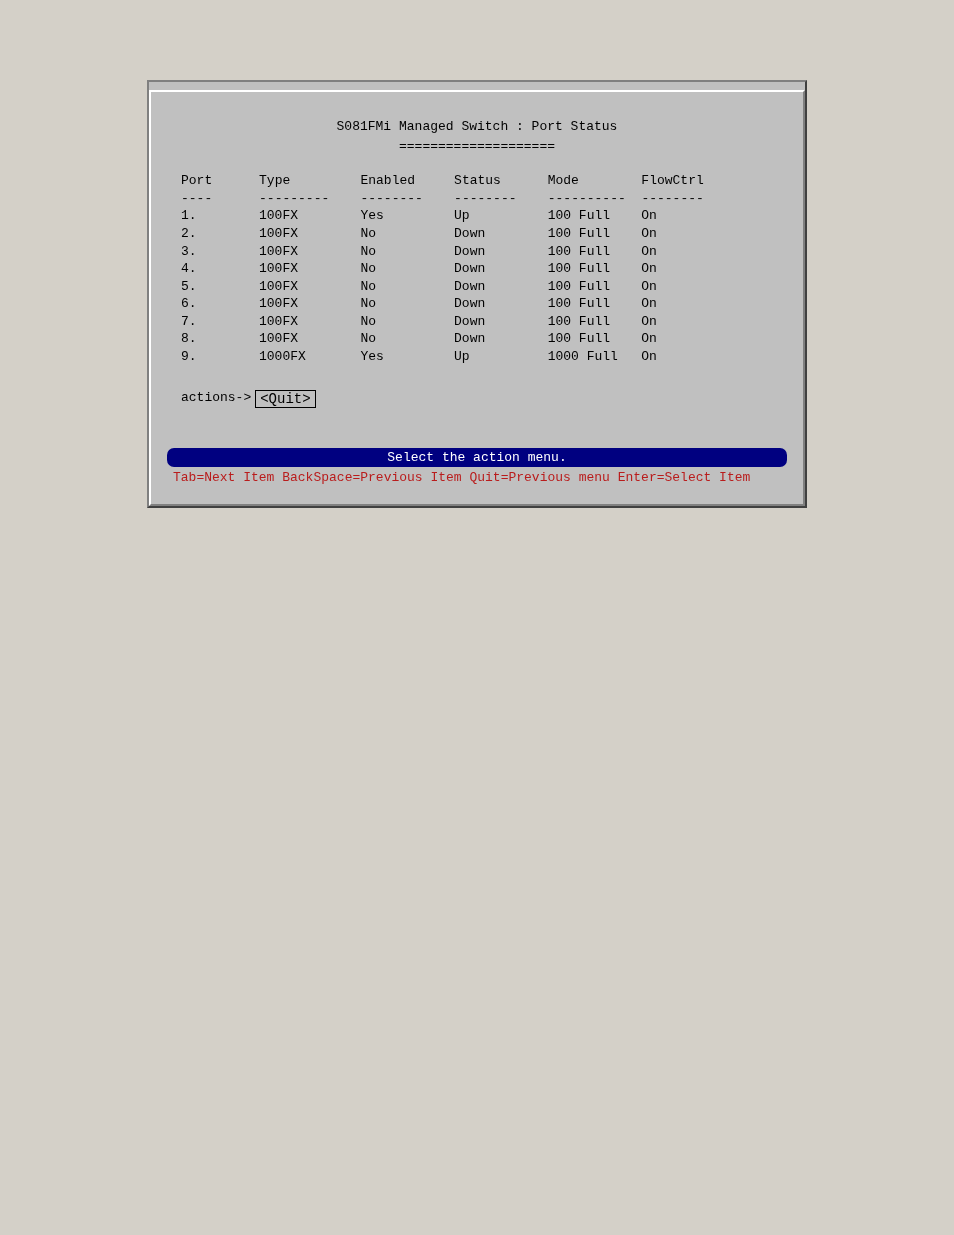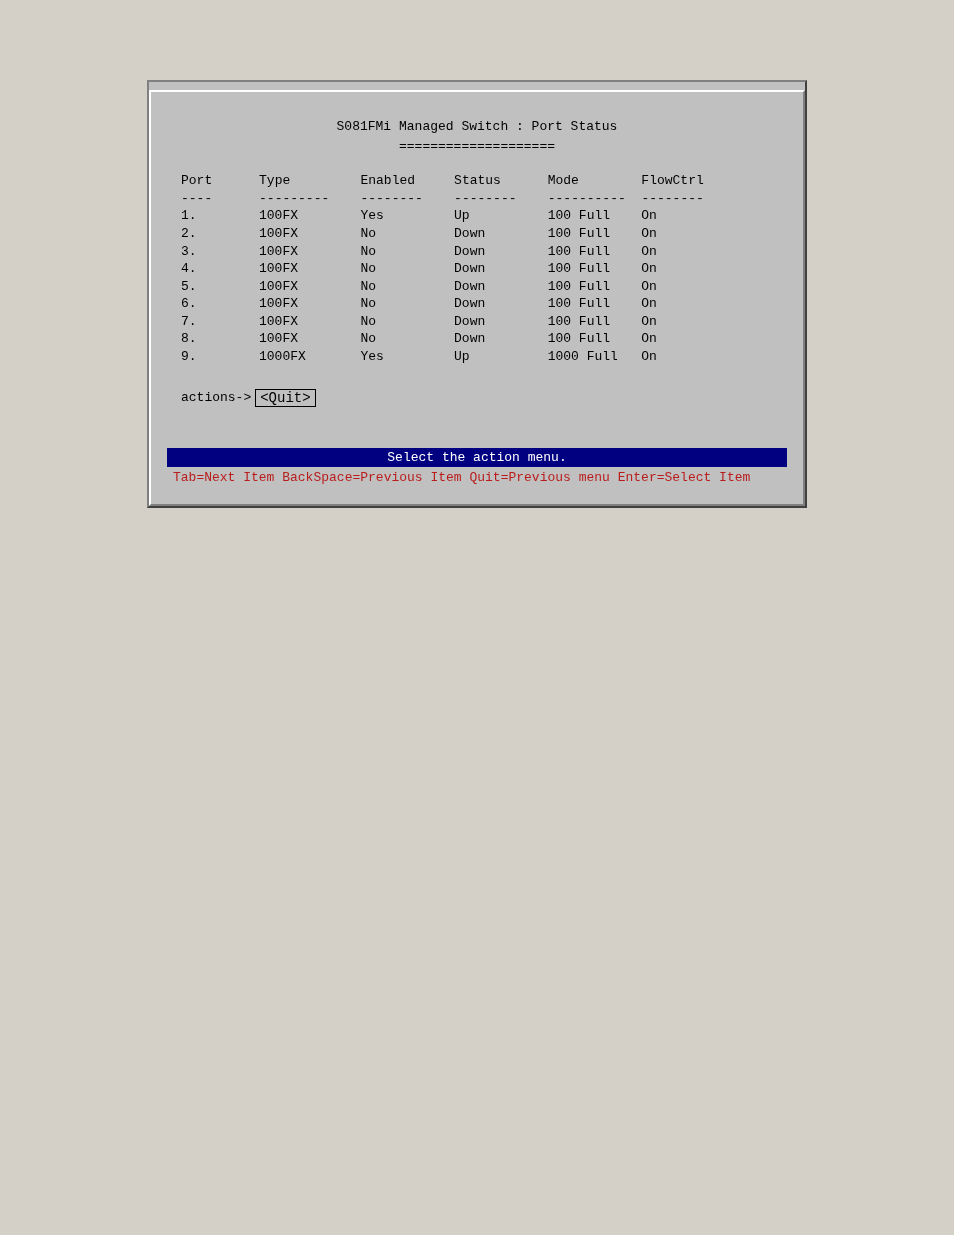--- a/index.html
+++ b/index.html
@@ -56,21 +56,21 @@
       text-align: center;
       margin-bottom: 16px;
     }
 
     .spacer {
       height: 20px;
     }
 
     .actions-line {
       display: flex;
-      align-items: center;
+      align-items: flex-end;
       margin-top: 4px;
       margin-bottom: 2px;
     }
 
     .actions-label {
       color: #000000;
     }
 
     .quit-button {
       background-color: #c0c0c0;
@@ -83,20 +83,21 @@
       margin-left: 4px;
     }
 
     .status-bar {
       background-color: #000080;
       color: #ffffff;
       padding: 2px 6px;
       font-family: 'Courier New', Courier, monospace;
       font-size: 13px;
       text-align: center;
+      border-radius: 7px;
     }
 
     .help-line {
       color: #b91c1c;
       font-family: 'Courier New', Courier, monospace;
       font-size: 13px;
       padding: 3px 6px;
     }
 
     pre {

